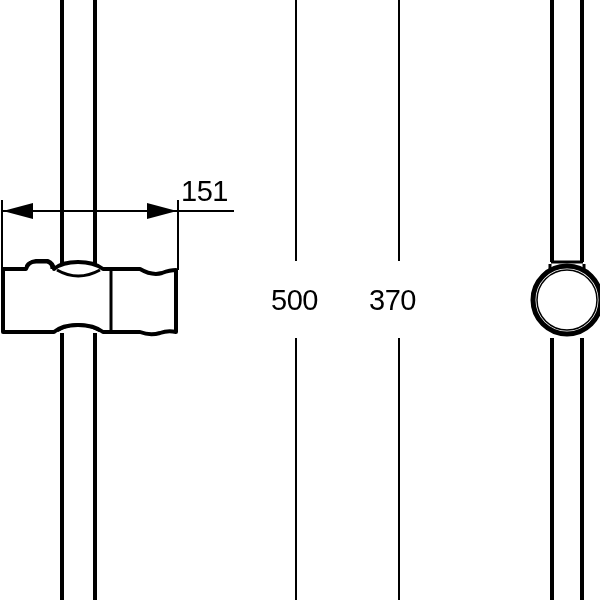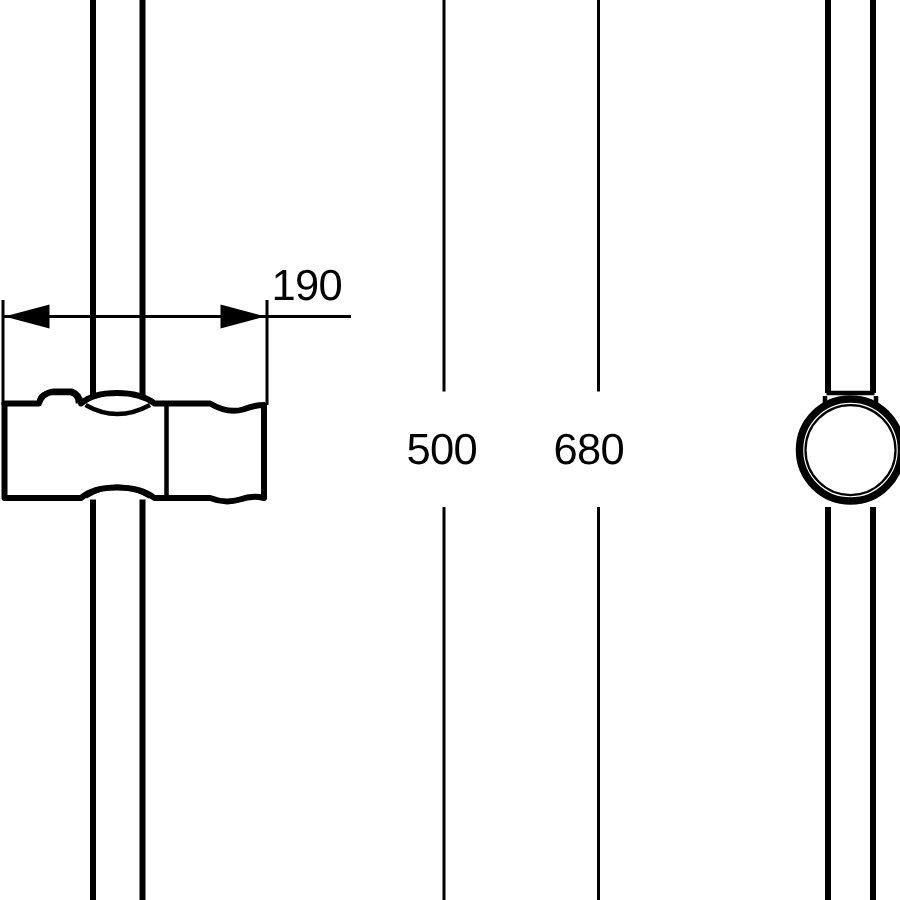--- a/index.html
+++ b/index.html
@@ -87,15 +87,15 @@
     <line x1="582" y1="338" x2="582" y2="600"></line>
     <line x1="551" y1="262" x2="583" y2="262" stroke-width="3"></line>
   </g>
   <g stroke="#000" fill="#fff">
     <path d="M550,264 L550,270 M584,264 L584,270" stroke-width="3"></path>
     <circle cx="567" cy="300" r="34" stroke-width="5"></circle>
     <circle cx="567" cy="300" r="30" stroke-width="1.5" fill="none"></circle>
   </g>
 </svg>
 
-<div class="dim-text" id="dim-109">190</div>
+<div class="dim-text" id="dim-109">151</div>
 <div class="dim-text" id="dim-900">500</div>
-<div class="dim-text" id="dim-840">680</div>
+<div class="dim-text" id="dim-840">370</div>
 
 </body></html>

